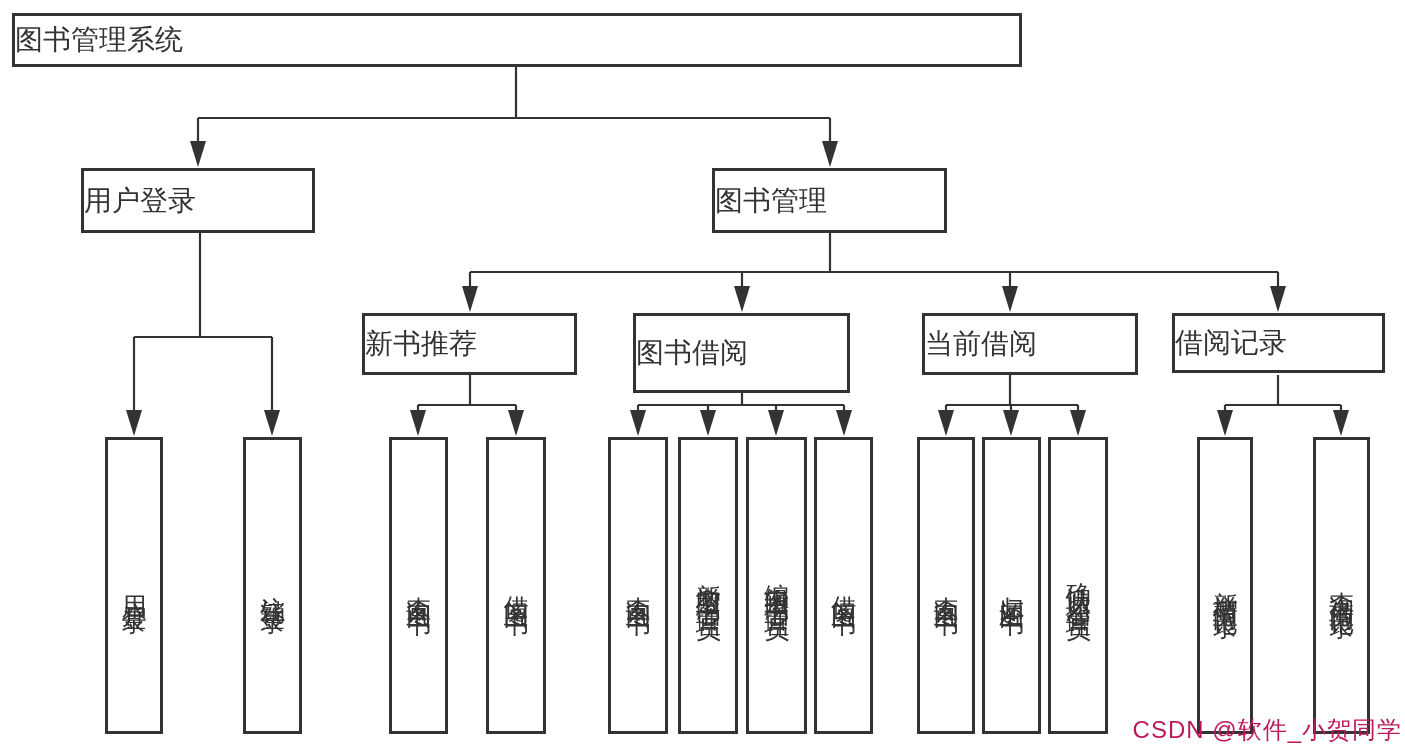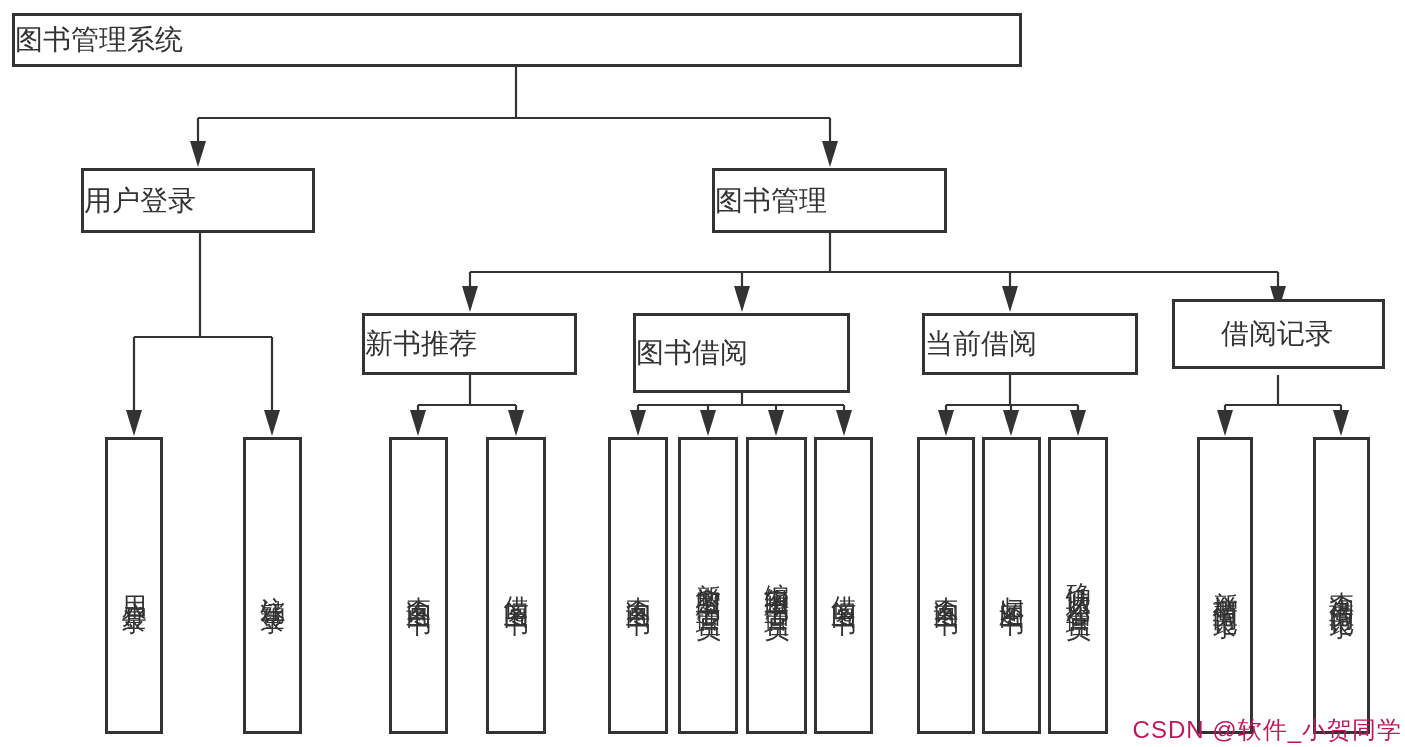--- a/index.html
+++ b/index.html
@@ -104,21 +104,21 @@
 
   <div class="hbox" style="left:362px;top:313px;width:215px;height:62px;">
     <span>新书推荐</span>
   </div>
   <div class="hbox" style="left:633px;top:313px;width:217px;height:80px;">
     <span>图书借阅</span>
   </div>
   <div class="hbox" style="left:902px;top:313px;width:216px;height:62px;margin-left:20px;">
     <span>当前借阅</span>
   </div>
-  <div class="hbox" style="left:1172px;top:299px;width:213px;height:70px;padding-left:46px;">
+  <div class="hbox" style="left:1172px;top:313px;width:213px;height:60px;">
     <span>借阅记录</span>
   </div>
 
   <div class="vbox" style="left:105px;width:58px;">
     <span class="vtext">用户登录</span>
   </div>
   <div class="vbox" style="left:243px;width:59px;">
     <span class="vtext">注销登录</span>
   </div>
 

